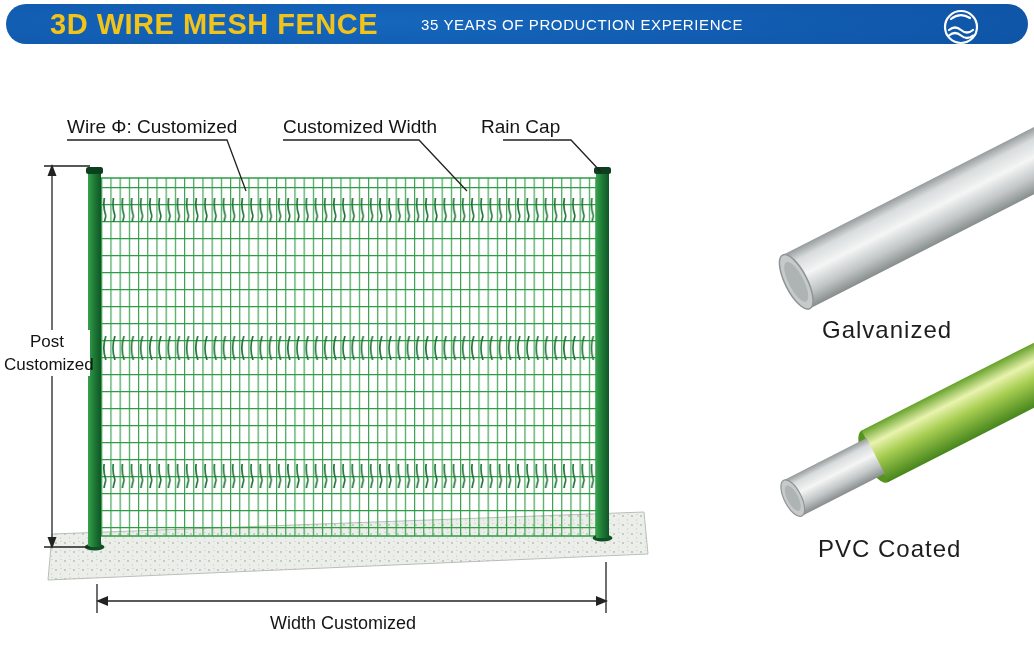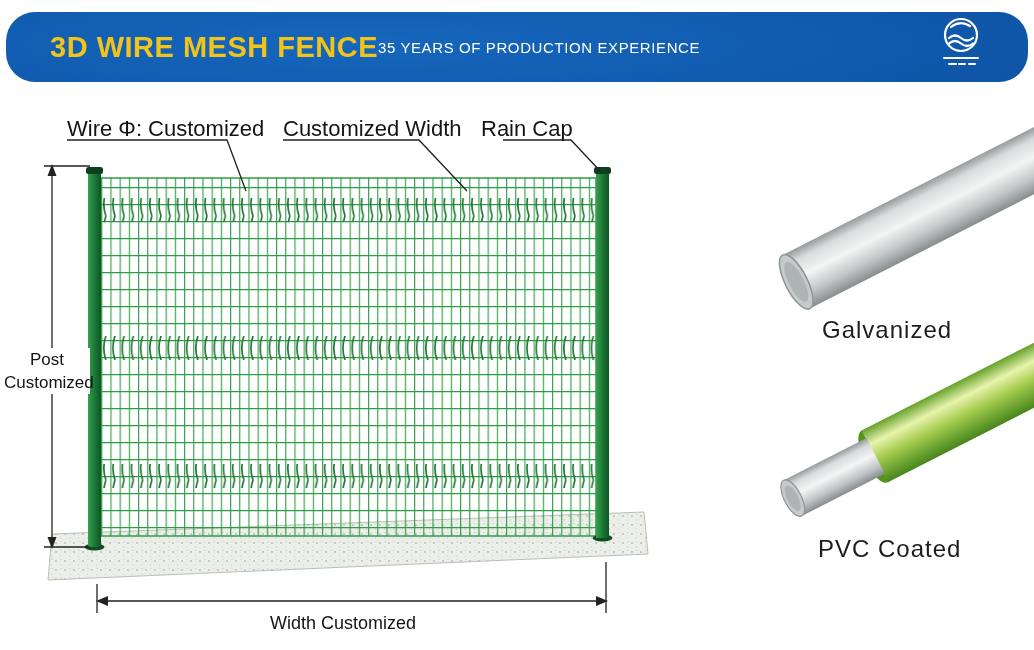--- a/index.html
+++ b/index.html
@@ -1,39 +1,39 @@
 <!DOCTYPE html>
 <html style="--header-blue: #0d4fa0; --title-gold: #f2c318; --fence-green: #2e9c44; --post-green: #1f7c38; --pvc-green: #8ec63f; --galvanized-gray: #c9cdcd;"><head>
 <meta charset="utf-8">
 <style>
   * { margin:0; padding:0; box-sizing:border-box; }
   html,body { width:1034px; height:650px; }
   body { font-family:"Liberation Sans", sans-serif; background:#ffffff; }
   .page { position:relative; width:1034px; height:650px; overflow:hidden; background:#ffffff; }
 
   .header {
-    position:absolute; left:6px; top:12px; width:1022px; height:70px;
+    position:absolute; left:6px; top:4px; width:1022px; height:40px;
     border-radius:29px; z-index:3;
     background: radial-gradient(130% 230% at 35% 45%,
       #1567bd 0%, var(--header-blue,#0d4fa0) 70%, #0a4186 100%);
-    display:flex; align-items:center;
+    display:flex; align-items:center;gap:16px;
   }
   .header-title {
     margin-left:44px; font-size:29px; font-weight:bold; letter-spacing:.5px;
     color: var(--title-gold,#f2c318); white-space:nowrap;
   }
-  .header-sub { font-size:15px; letter-spacing:.6px; color:#ffffff; white-space:nowrap; }
+  .header-sub { margin-left:27px; font-size:15px; letter-spacing:.6px; color:#ffffff; white-space:nowrap; }
   .logo { position:absolute; right:34px; top:2px; }
 
   svg.scene { position:absolute; left:0; top:0; z-index:1; }
 
-  .callout { position:absolute; font-size:22px; color:#141414; z-index:2; white-space:nowrap; }
+  .callout { position:absolute; font-size:19px; color:#141414; z-index:2; white-space:nowrap; }
   .post-label {
     position:absolute; left:4px; top:330px; width:86px; text-align:center;
-    font-size:17px; line-height:23px; color:#141414; background:#ffffff; z-index:2;margin-top:18px;
+    font-size:17px; line-height:23px; color:#141414; background:#ffffff; z-index:2;
   }
   .width-label {
     position:absolute; left:263px; top:613px; width:160px; text-align:center;
     font-size:18px; color:#141414; z-index:2; white-space:nowrap;
   }
   .product-label {
     position:absolute; font-size:24px; letter-spacing:1px; color:#1d1d1d; z-index:2; white-space:nowrap;
   }
 </style>
 </head>

